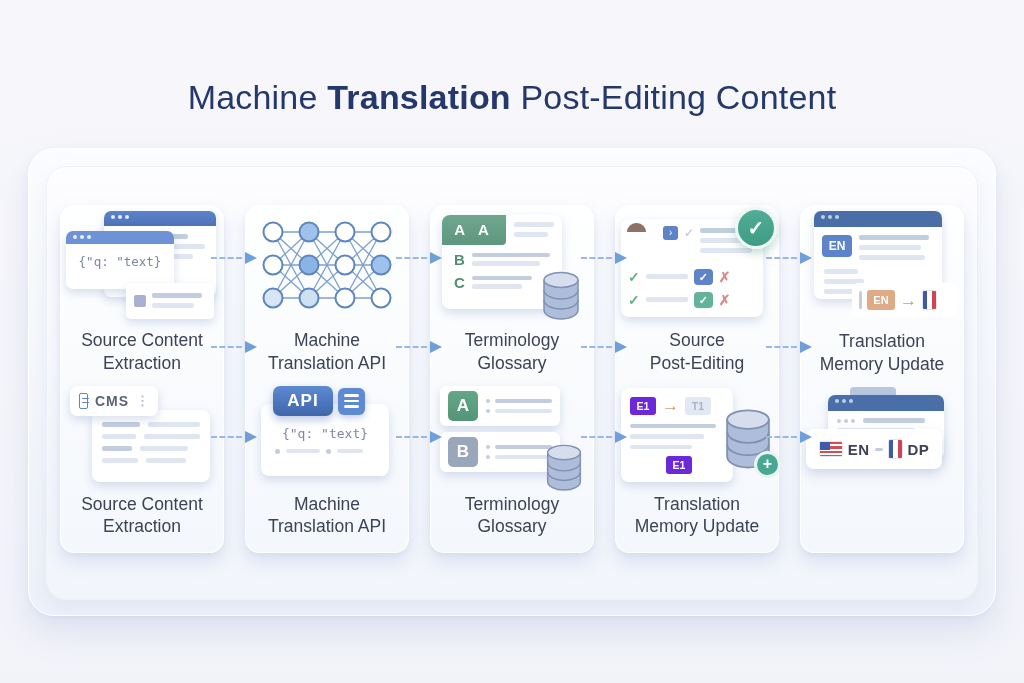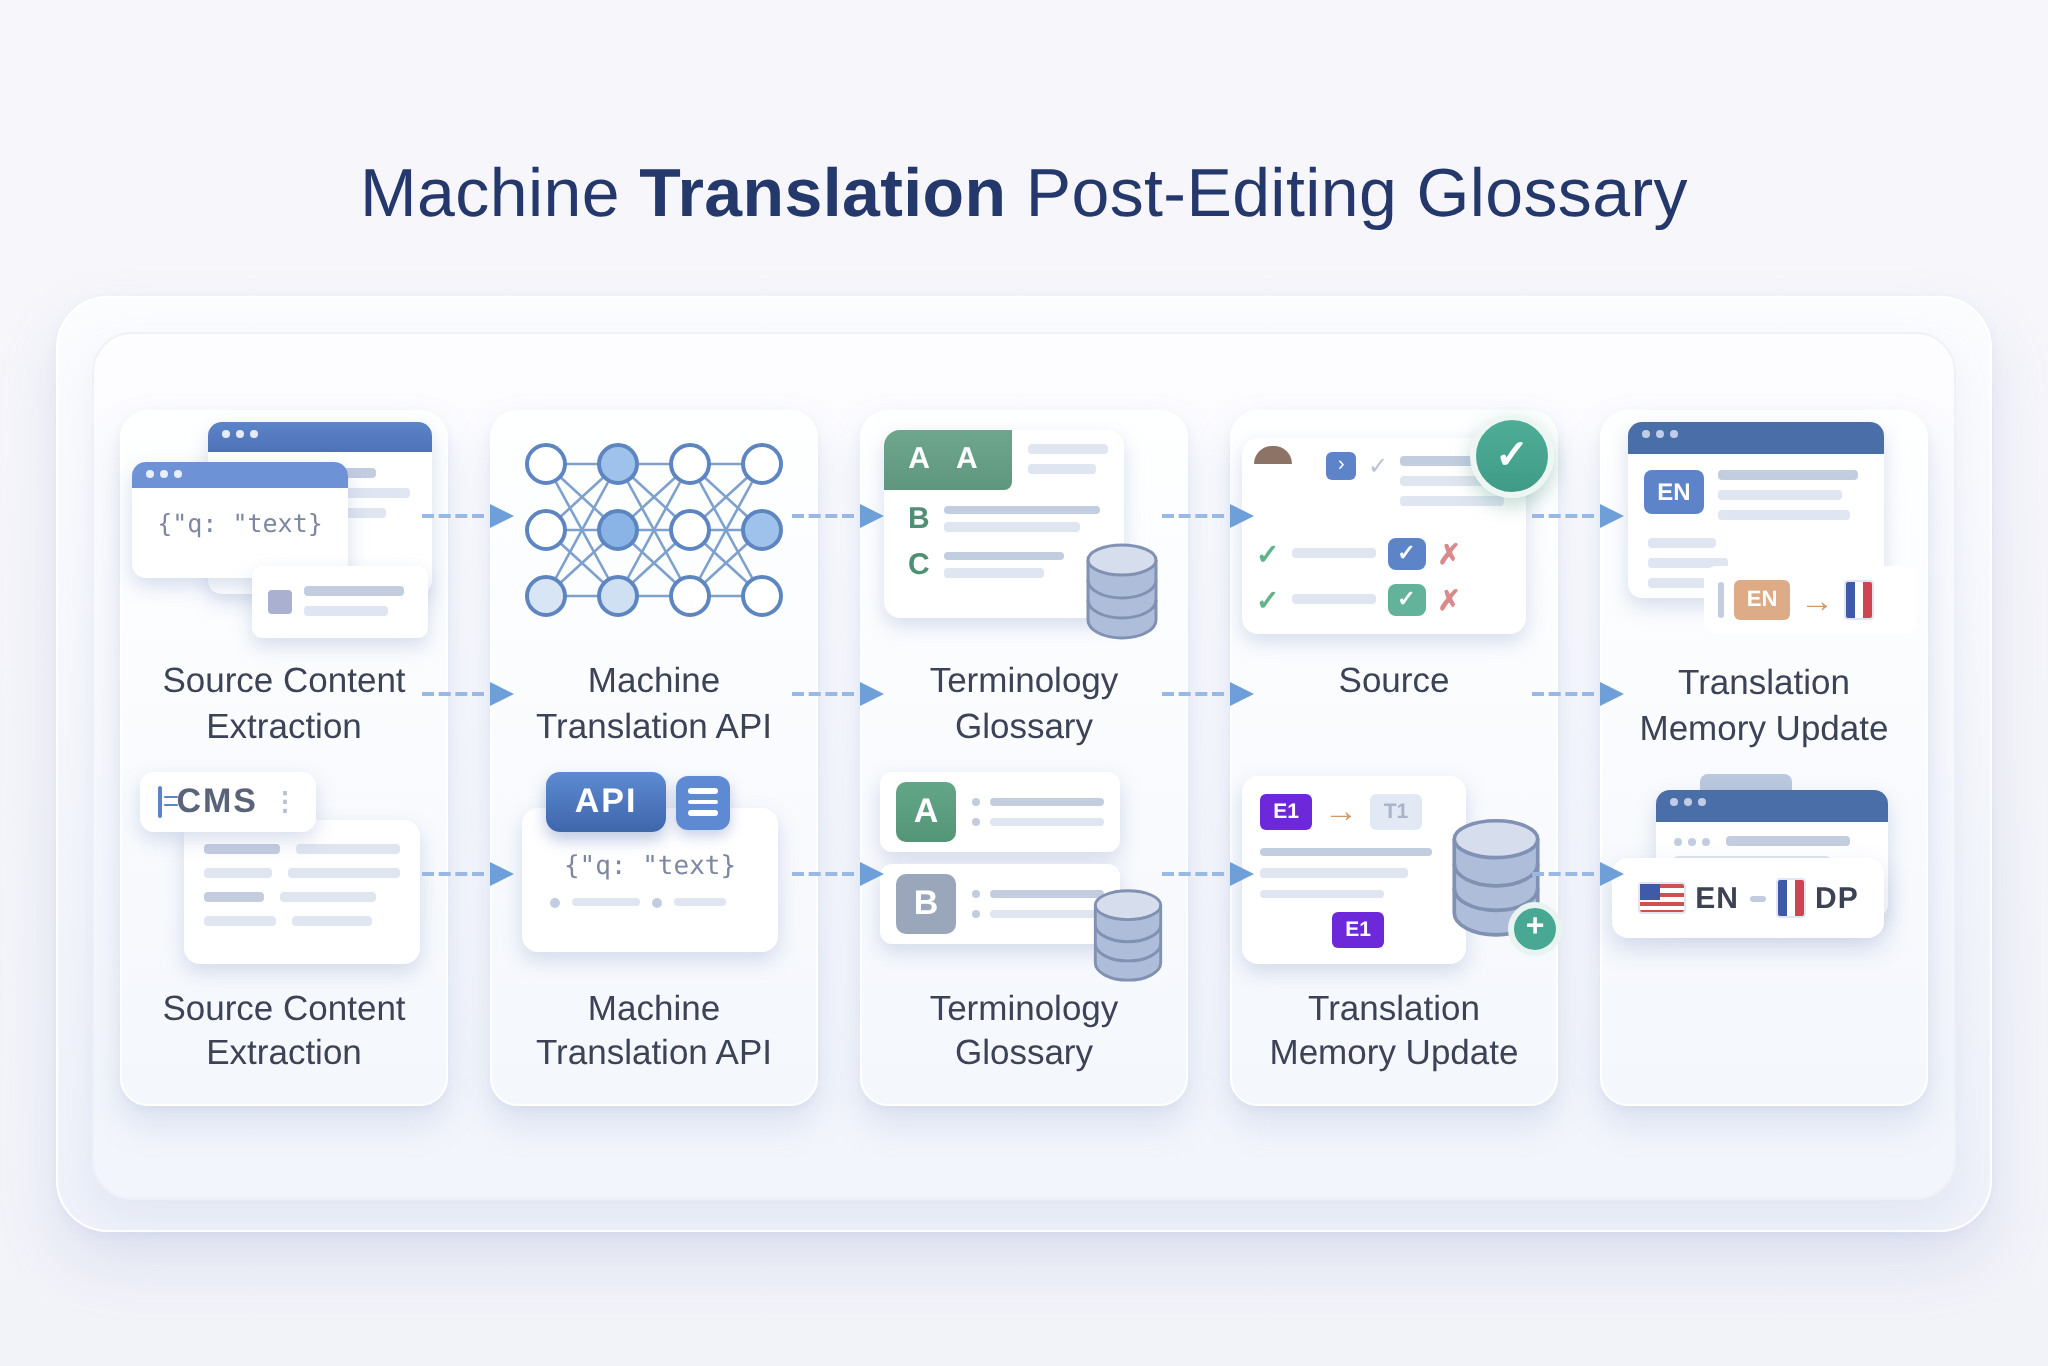--- a/index.html
+++ b/index.html
@@ -122,21 +122,21 @@
   .flag-us { width:24px; height:16px; border-radius:2px; position:relative; border:1px solid #e2e6f0;
     background:repeating-linear-gradient(180deg,#cf5052 0 2.2px,#fff 2.2px 4.4px); }
   .flag-us:after { content:""; position:absolute; left:0; top:0; width:10px; height:8px; background:#3f5aa8; }
   
   .ic-cms { position:relative; width:152px; height:100px; }
   .ic-cms .pill { position:absolute; left:4px; top:0; width:88px; height:30px; background:#fff; border-radius:7px;
     display:flex; align-items:center; gap:7px; padding:0 9px; z-index:2; }
   .docicon { width:14px; height:16px; border:1.6px solid #5d83c9; border-radius:2px; position:relative; }
   .docicon:before, .docicon:after { content:""; position:absolute; left:2px; height:1.6px; background:#5d83c9; border-radius:1px; }
   .docicon:before { top:4px; width:7px; } .docicon:after { top:8px; width:7px; }
-  .ic-cms .cmstxt { font-size:17px; font-weight:600; color:#5a6478; letter-spacing:1px; }
+  .ic-cms .cmstxt { font-size:14px; font-weight:600; color:#5a6478; letter-spacing:1px; }
   .kebab { color:#b9c2d4; font-size:13px; font-weight:700; }
   .ic-cms .doc { position:absolute; left:26px; top:24px; width:118px; height:72px; background:#fff; border-radius:8px;
     padding:12px 10px; display:flex; flex-direction:column; gap:7px; }
   .ic-cms .pair { display:flex; gap:8px; }
   
   .ic-api { position:relative; width:152px; height:100px; }
   .ic-api .card { position:absolute; left:10px; top:18px; width:128px; height:72px; background:#fff; border-radius:8px; }
   .ic-api .apibar { position:absolute; left:22px; top:0; display:flex; gap:5px; z-index:2; }
   .apibadge { width:60px; height:30px; border-radius:7px; background:linear-gradient(180deg,#5d8ad2,#3f66ab);
     color:#fff; font-weight:700; font-size:17px; display:flex; align-items:center; justify-content:center;
@@ -188,21 +188,21 @@
     box-shadow:0 5px 12px rgba(120,140,190,.30); }
   .langtxt { font-weight:700; font-size:15px; color:#3c4254; letter-spacing:.5px; }
   .dash-sep { width:8px; height:3px; background:#c3cde0; border-radius:2px; }
 </style>
 </head>
 <body>
 
 <div class="title">
   <span>Machine</span>
   <b>Translation</b>
-  <span>Post-Editing Glossary</span>
+  <span>Post-Editing Content</span>
 </div>
 
 <div class="panel-outer"></div>
 <div class="panel-mid"></div>
 
 <div class="cols">
 
   <div class="col">
     <div class="zone1">
       <div class="ic-bc">
@@ -467,20 +467,21 @@
             <span class="line" style="width:42px"></span>
             <span class="box tl">✓</span>
             <span class="no">✗</span>
           </div>
         </div>
         <div class="badge-check">✓</div>
       </div>
     </div>
     <div class="lbl lbl1">
       <div>Source</div>
+      <div>Post-Editing</div>
     </div>
     <div class="zone2">
       <div class="ic-t2">
         <div class="card shadowed">
           <div class="seg">
             <span class="sbadge bl">E1</span>
             <span class="tanarrow">→</span>
             <span class="sbadge pale">T1</span>
           </div>
           <div class="ls">

